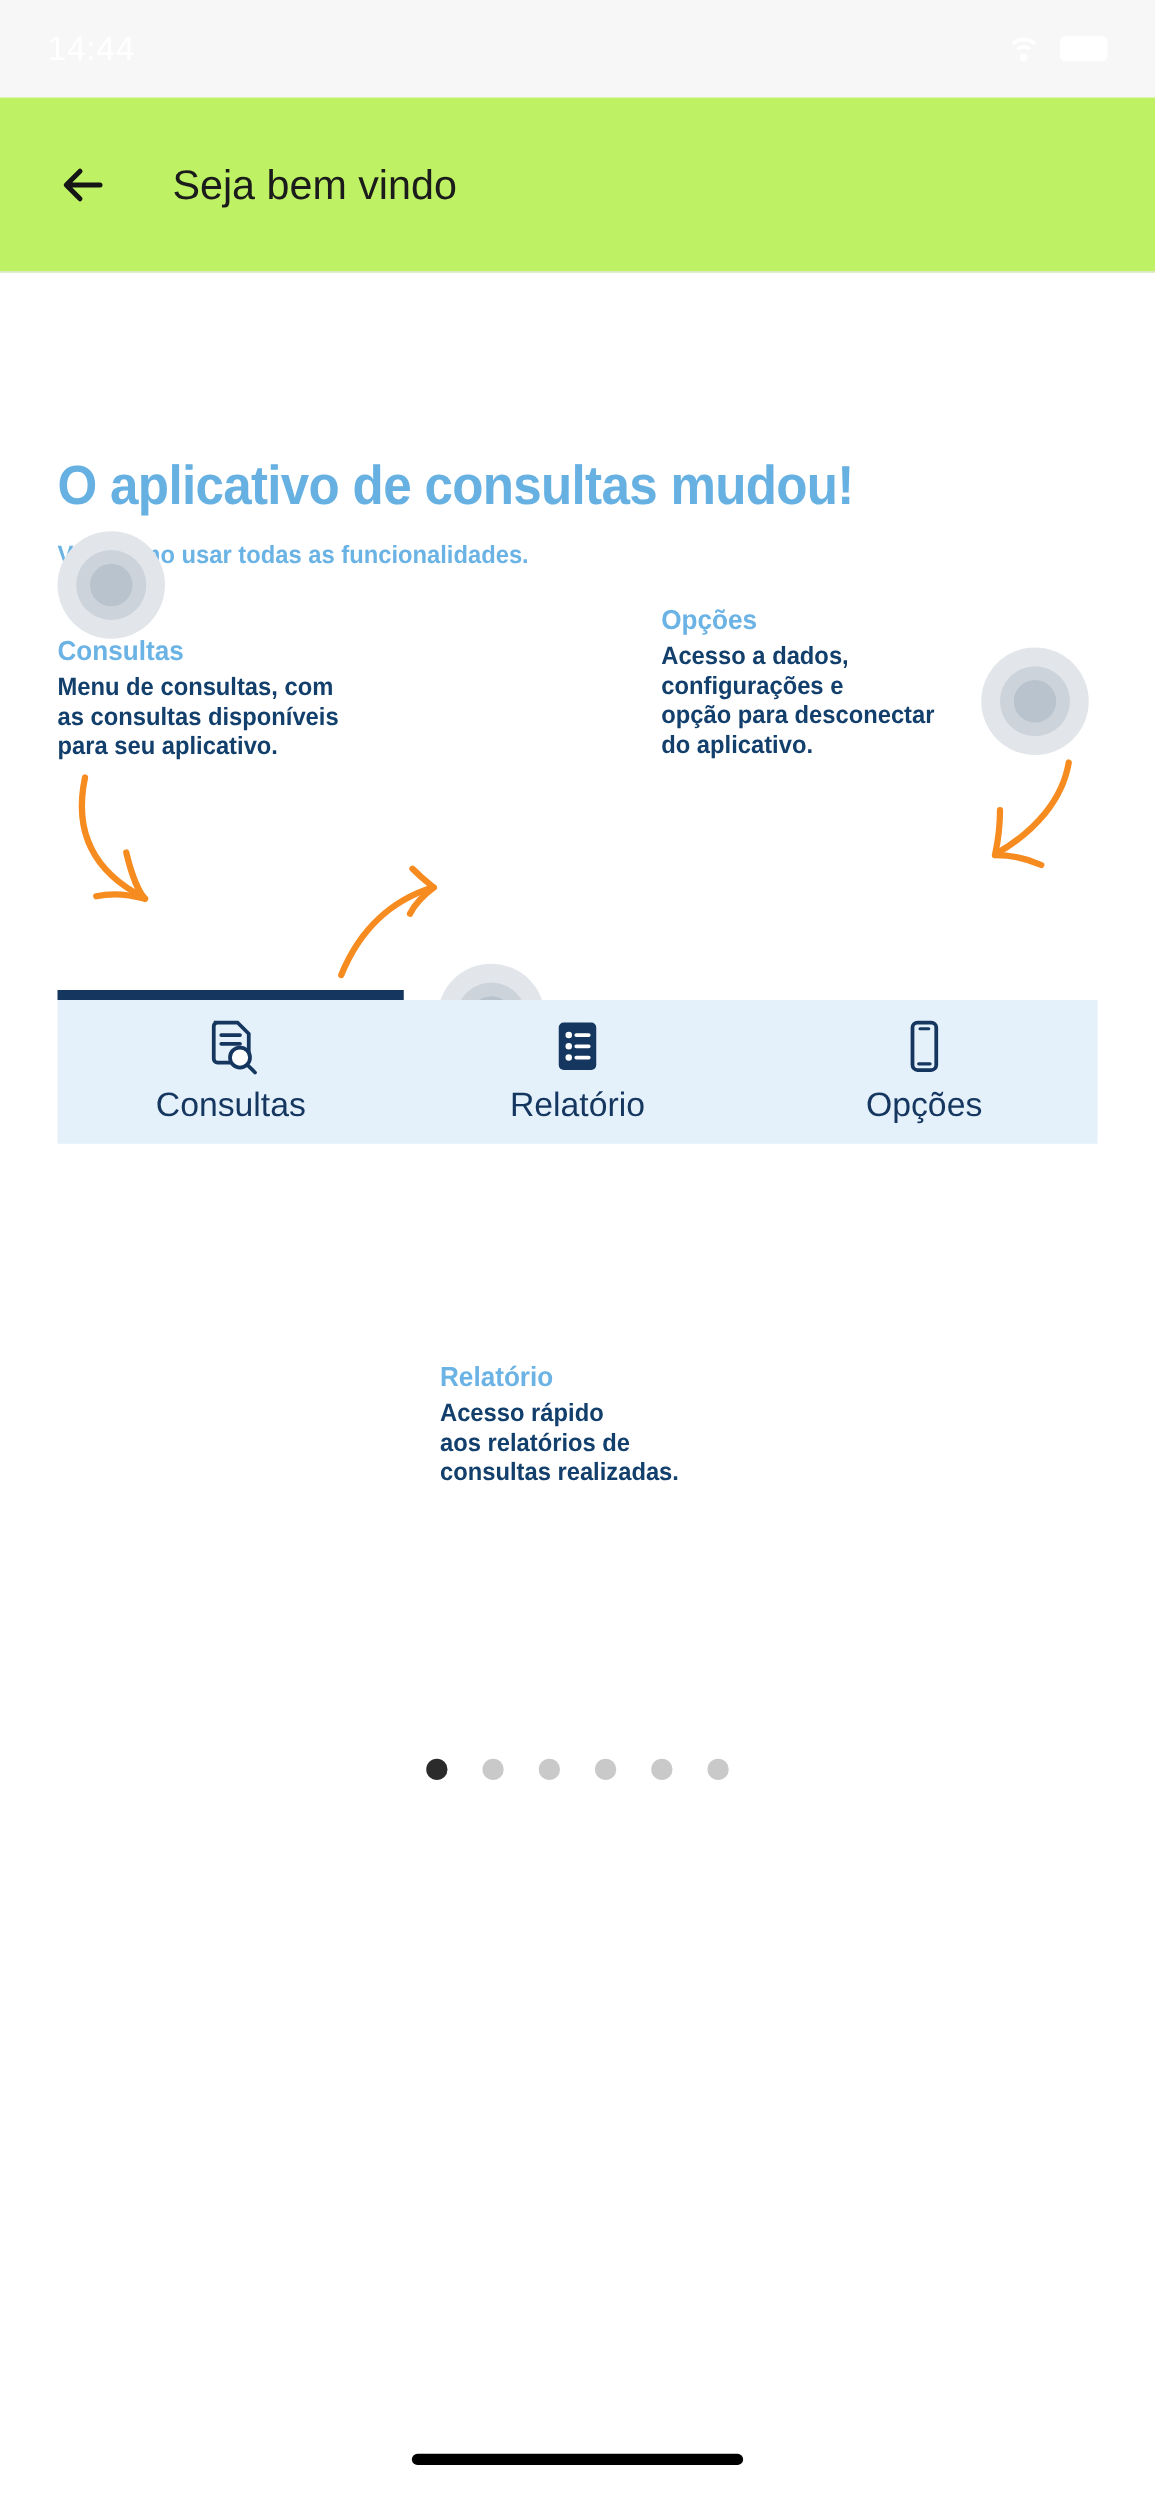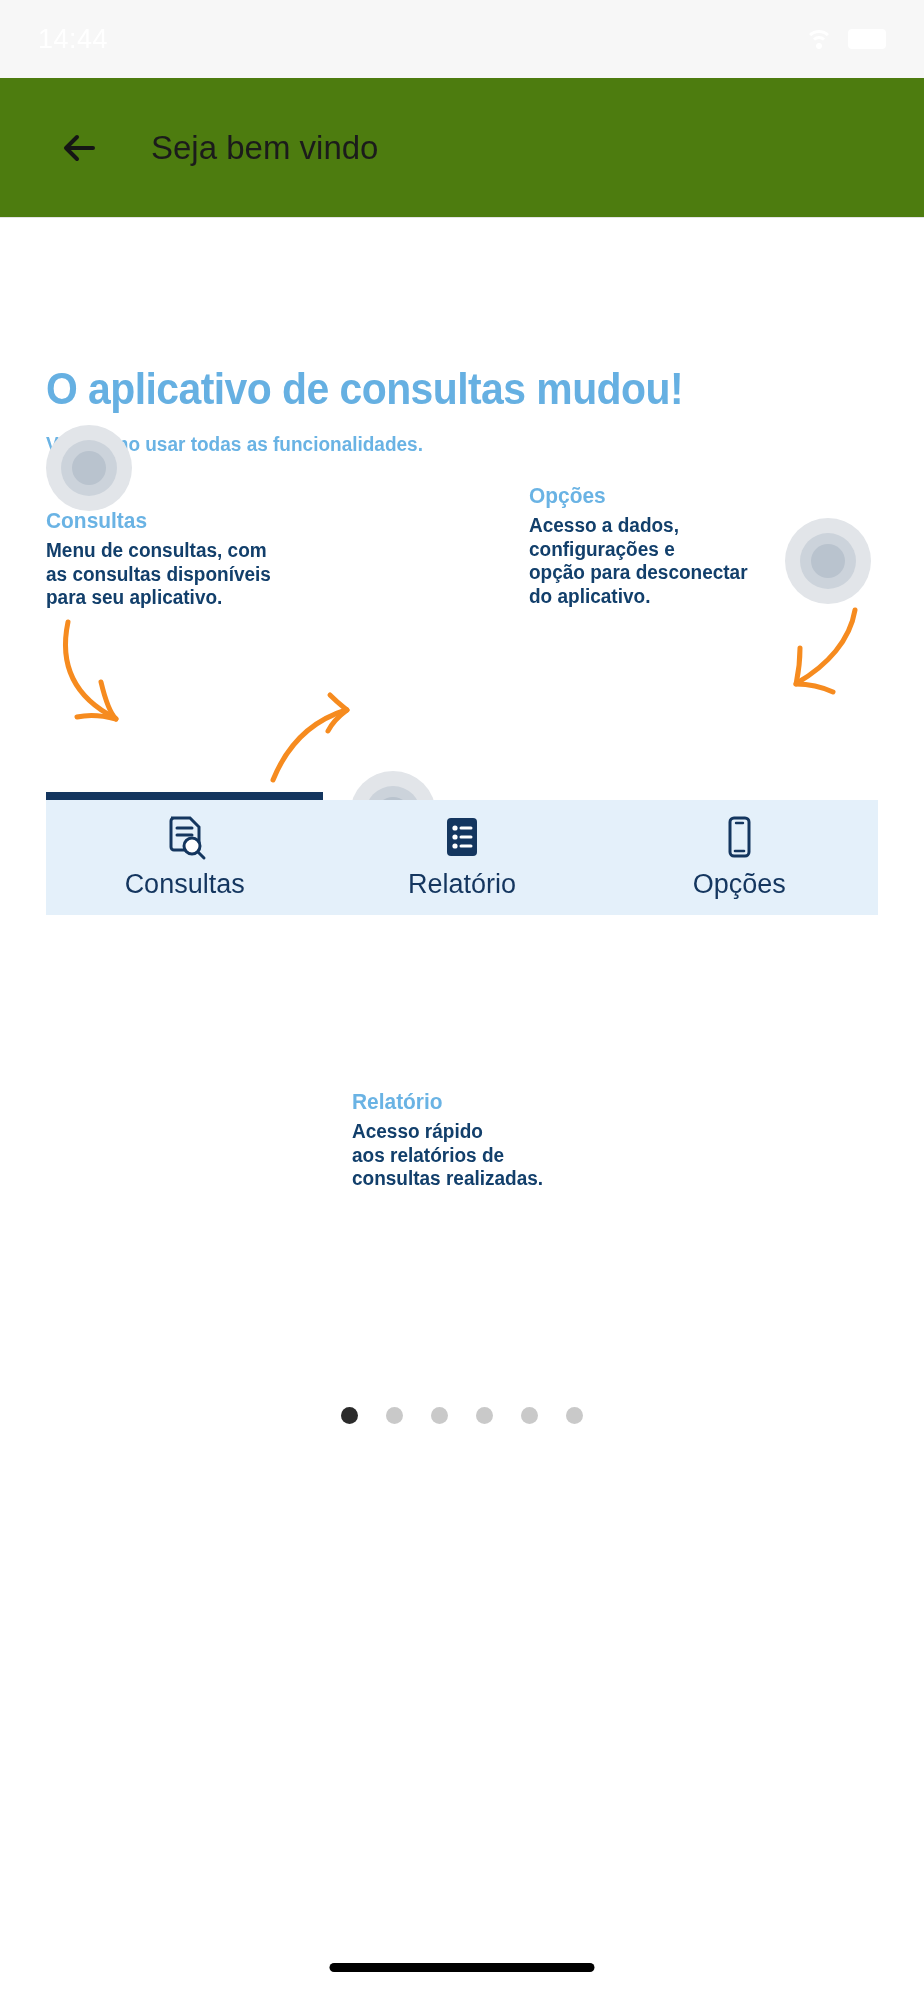--- a/index.html
+++ b/index.html
@@ -36,23 +36,23 @@
     position:absolute; left:50%; top:15px; transform:translateX(-50%);
     width:6px; height:6px; border-radius:50%; background:#ffffff;
   }
   .battery-icon{
     width:38px; height:20px; border-radius:4px; background:#ffffff;
   }
 
   
   .app-bar{
     position:absolute; top:78px; left:0; width:924px; height:140px;
-    background:#4d7c0f;
+    background:#bef264;
     display:flex; align-items:center;
-    padding-left:53px;
+    padding-left:40px;
     border-bottom:1px solid #e4e4e4;
   }
   .back-arrow{
     width:56px; height:56px; position:relative; cursor:pointer;
     flex:0 0 auto; margin-right:42px;
   }
   .bar-title{
     font-size:33px; color:#1b1b1b; font-weight:400;
     font-family:"Liberation Sans", sans-serif;
   }

